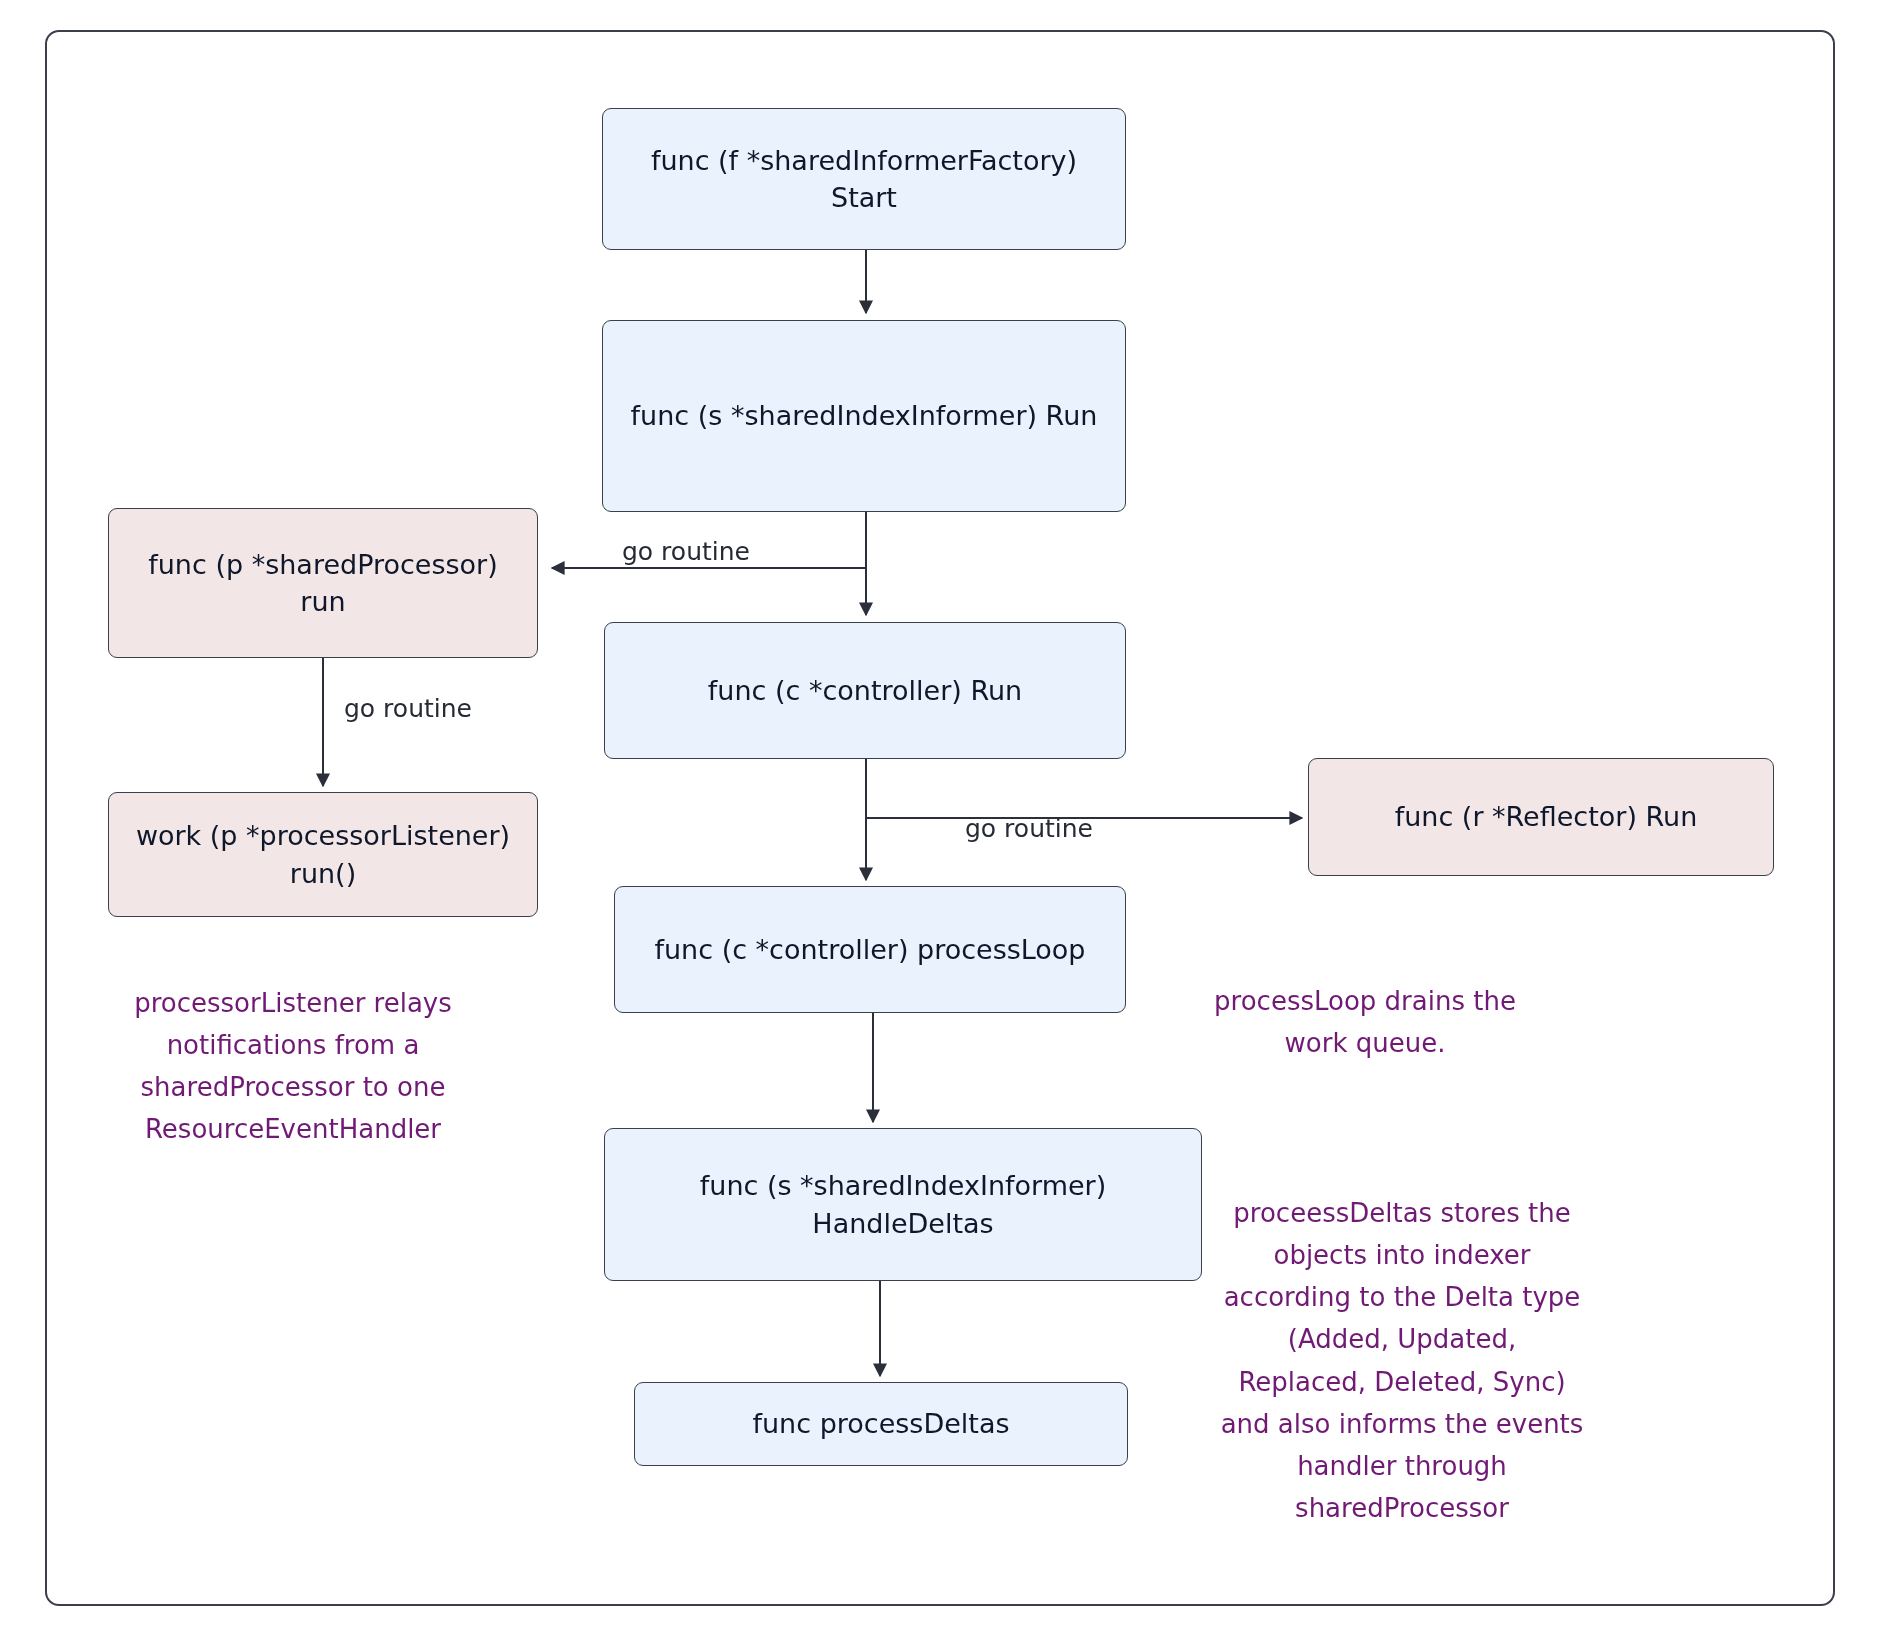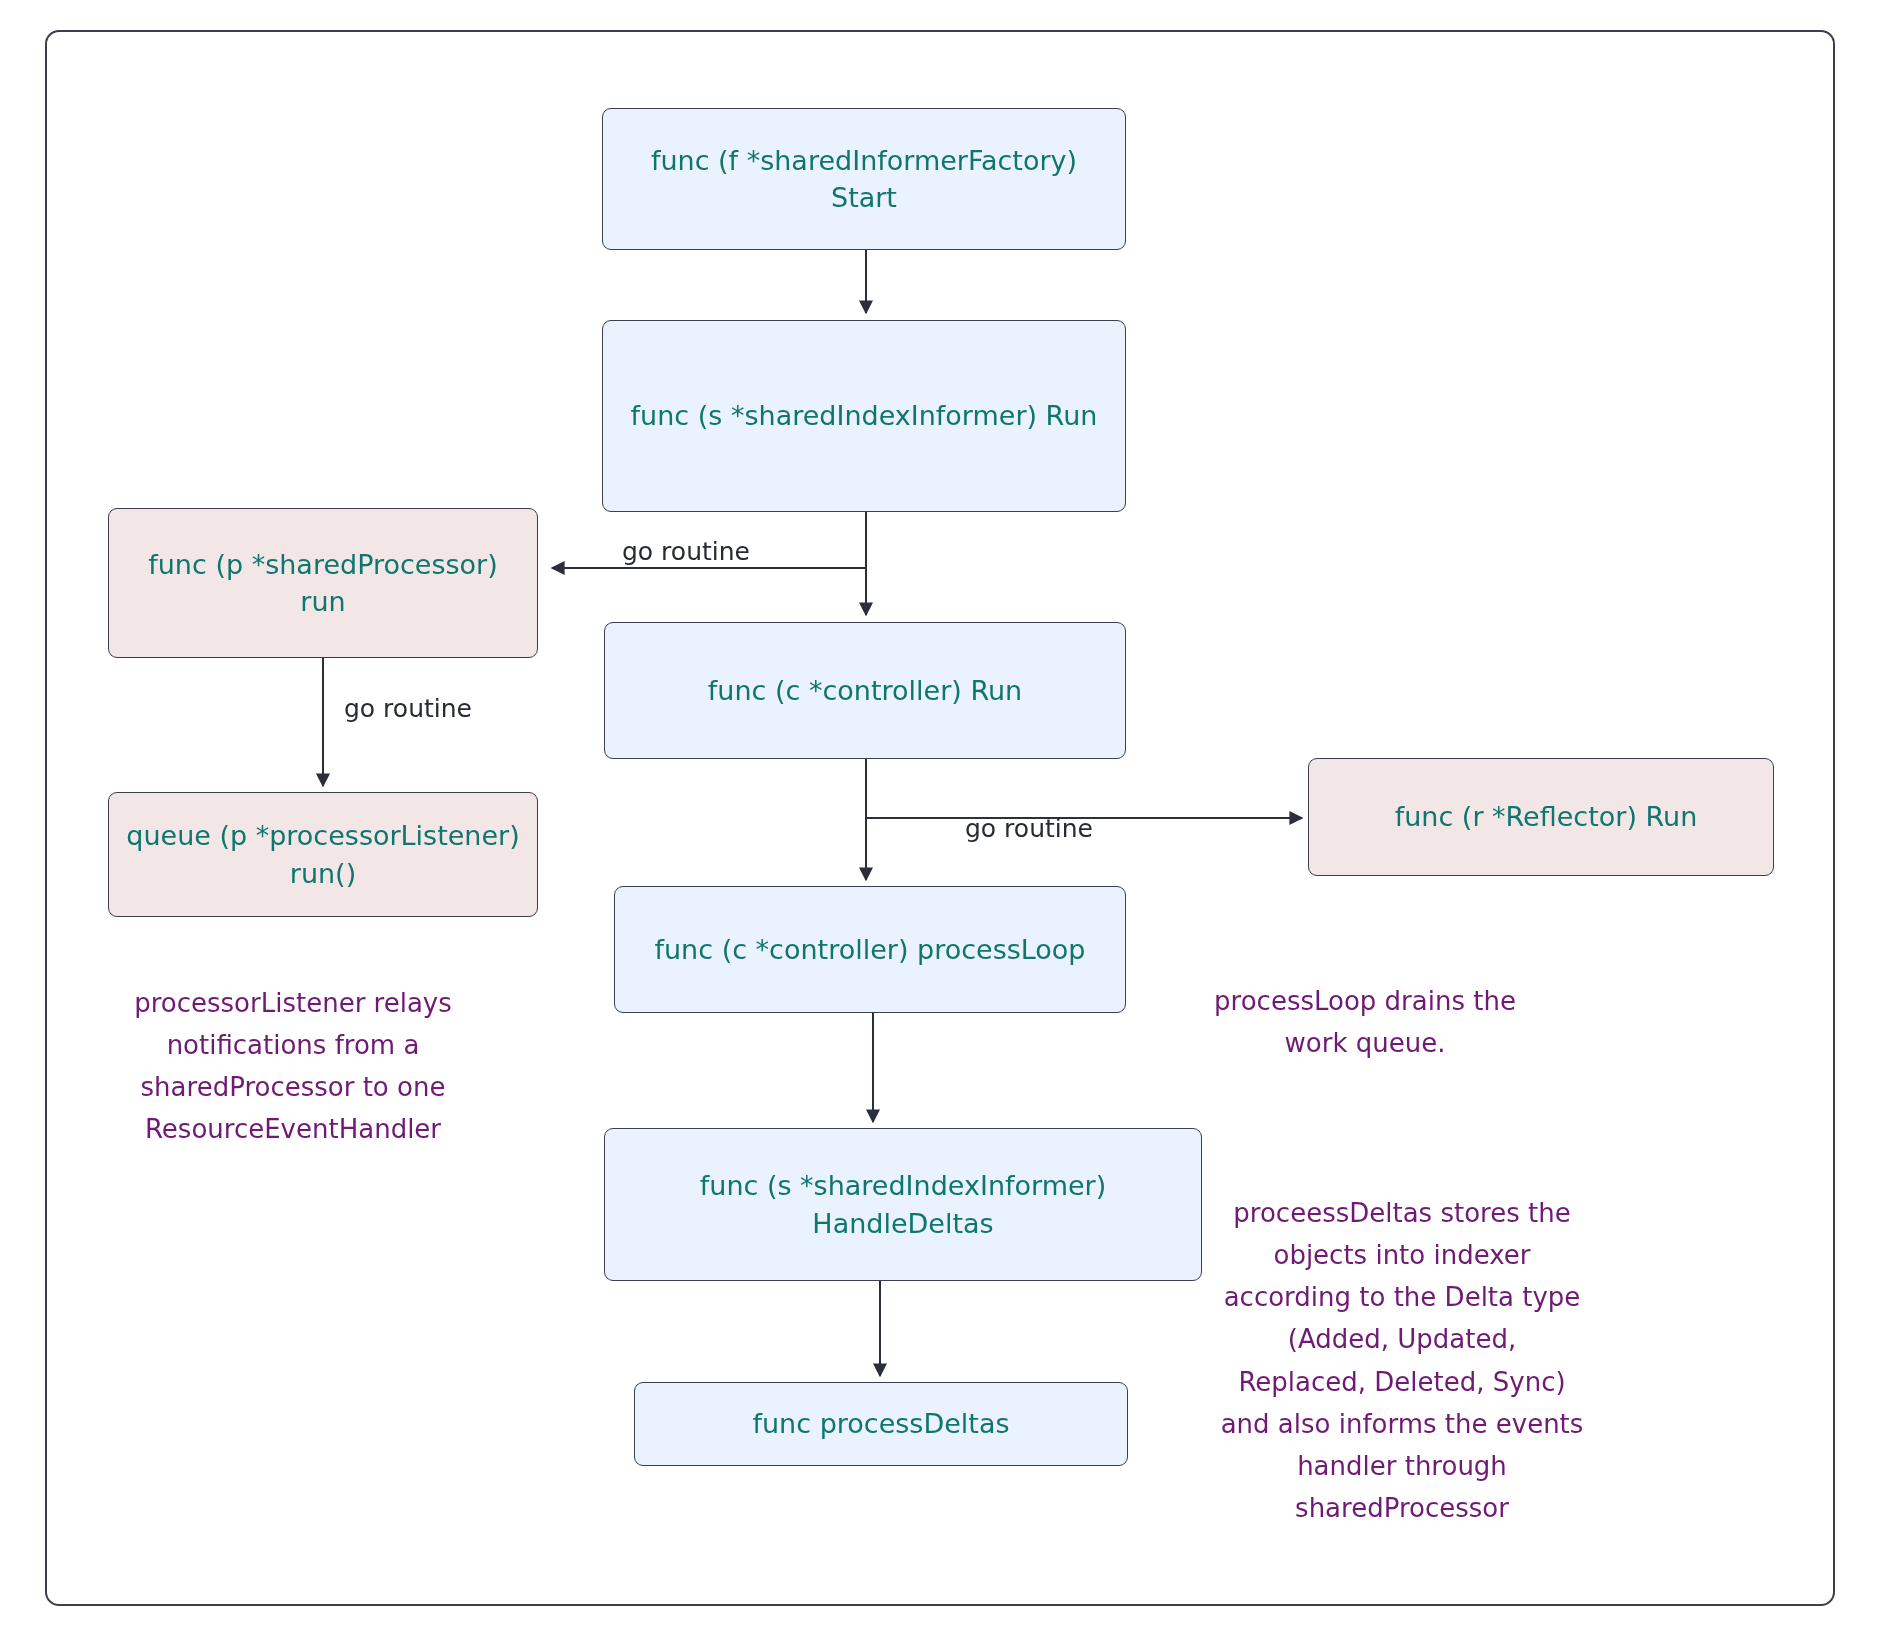--- a/index.html
+++ b/index.html
@@ -40,21 +40,21 @@
   }
   .node {
     position: absolute;
     box-sizing: border-box;
     border: 1.6px solid #3b3f4c;
     border-radius: 9px;
     display: flex;
     align-items: center;
     justify-content: center;
     text-align: center;
-    color: #0f766e;
+    color: #0f172a;
     font-size: 27px;
     line-height: 1.38;
     padding: 6px 14px;
     white-space: pre-line;
   }
   .node.blue  { background: #eaf2fd; }
   .node.pink  { background: #f3e6e7; }
   .edge-label {
     position: absolute;
     color: #262b33;
@@ -128,21 +128,21 @@
   <div class="node blue" style="left:634px; top:1382px; width:494px; height:84px;">
     <span>func processDeltas</span>
   </div>
 
   <div class="node pink" style="left:108px; top:508px; width:430px; height:150px;align-items:center;">
     <span>func (p *sharedProcessor)
 run</span>
   </div>
 
   <div class="node pink" style="left:108px; top:792px; width:430px; height:125px;">
-    <span>queue (p *processorListener)
+    <span>work (p *processorListener)
 run()</span>
   </div>
 
   <div class="node pink" style="left:1308px; top:758px; width:466px; height:118px;padding-left:24px;">
     <span>func (r *Reflector) Run</span>
   </div>
 
   <div class="edge-label" style="left:622px; top:536px;">
     <span>go routine</span>
   </div>

